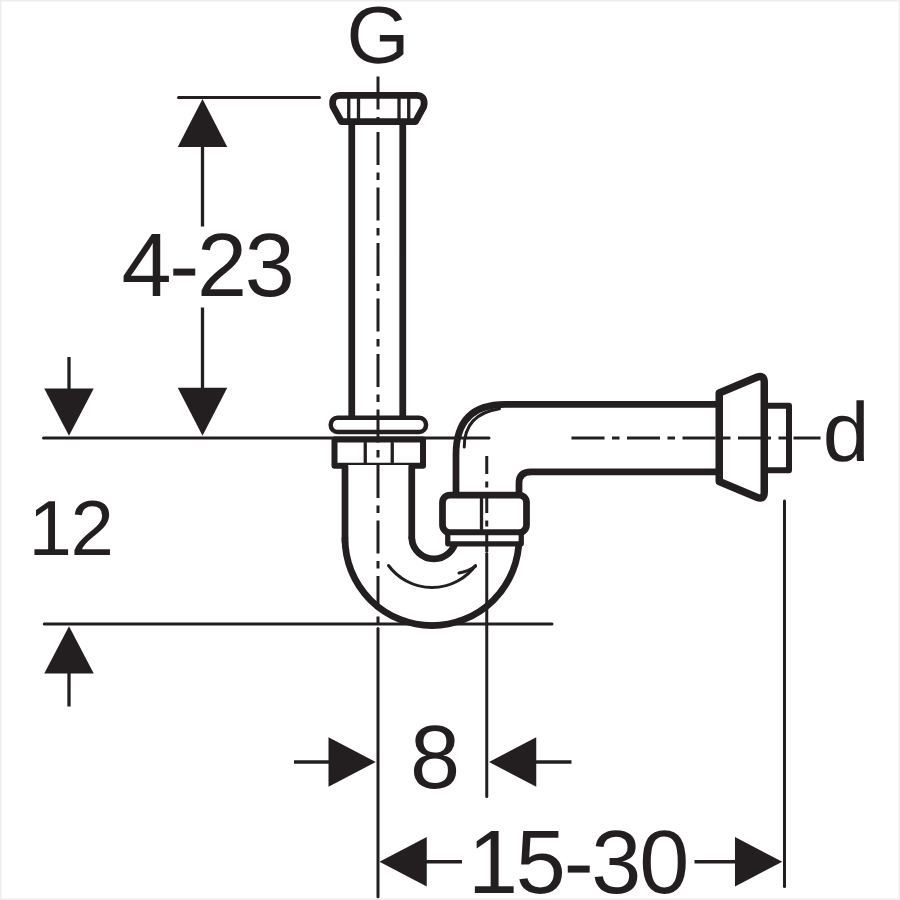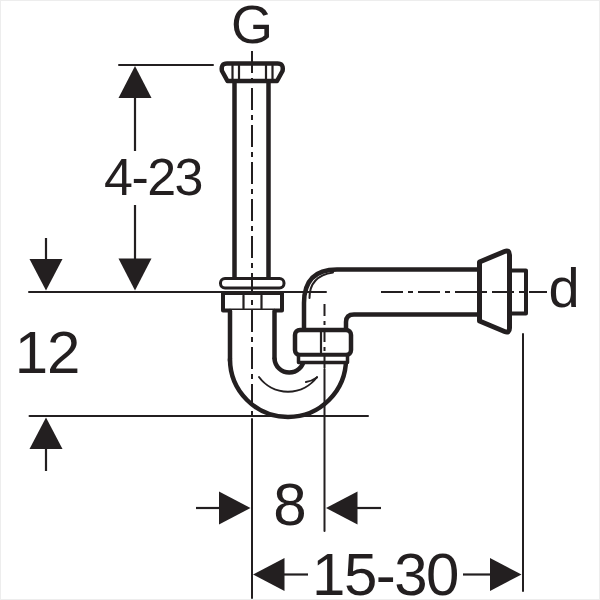--- a/index.html
+++ b/index.html
@@ -11,22 +11,22 @@
     font-family:"Liberation Sans", sans-serif;
     overflow:hidden;
   }
   #stage svg{ position:absolute; left:0; top:0; }
   .label{
     position:absolute; transform:translate(-50%,-50%);
     color:var(--line); white-space:nowrap; line-height:1;
     user-select:none;
   }
   .lbl-g     { left:251px; top:23px;  font-size:54px; }
-  .lbl-h     { left:152px; top:176px; font-size:52px; letter-spacing:-1.5px; }
-  .lbl-depth { left:46px;  top:352px; font-size:60px; letter-spacing:-1px; }
+  .lbl-h     { left:137px; top:176px; font-size:60px; letter-spacing:-1.5px; }
+  .lbl-depth { left:46px;  top:352px; font-size:52px; letter-spacing:-1px; }
   .lbl-off   { left:289px; top:504px; font-size:60px; }
   .lbl-wall  { left:384px; top:574px; font-size:60px; letter-spacing:-1.5px; }
   .lbl-d     { left:563px; top:287px; font-size:56px; }
 </style>
 </head>
 <body>
 
 <div id="stage">
 
   <svg width="600" height="600" viewBox="0 0 600 600">

